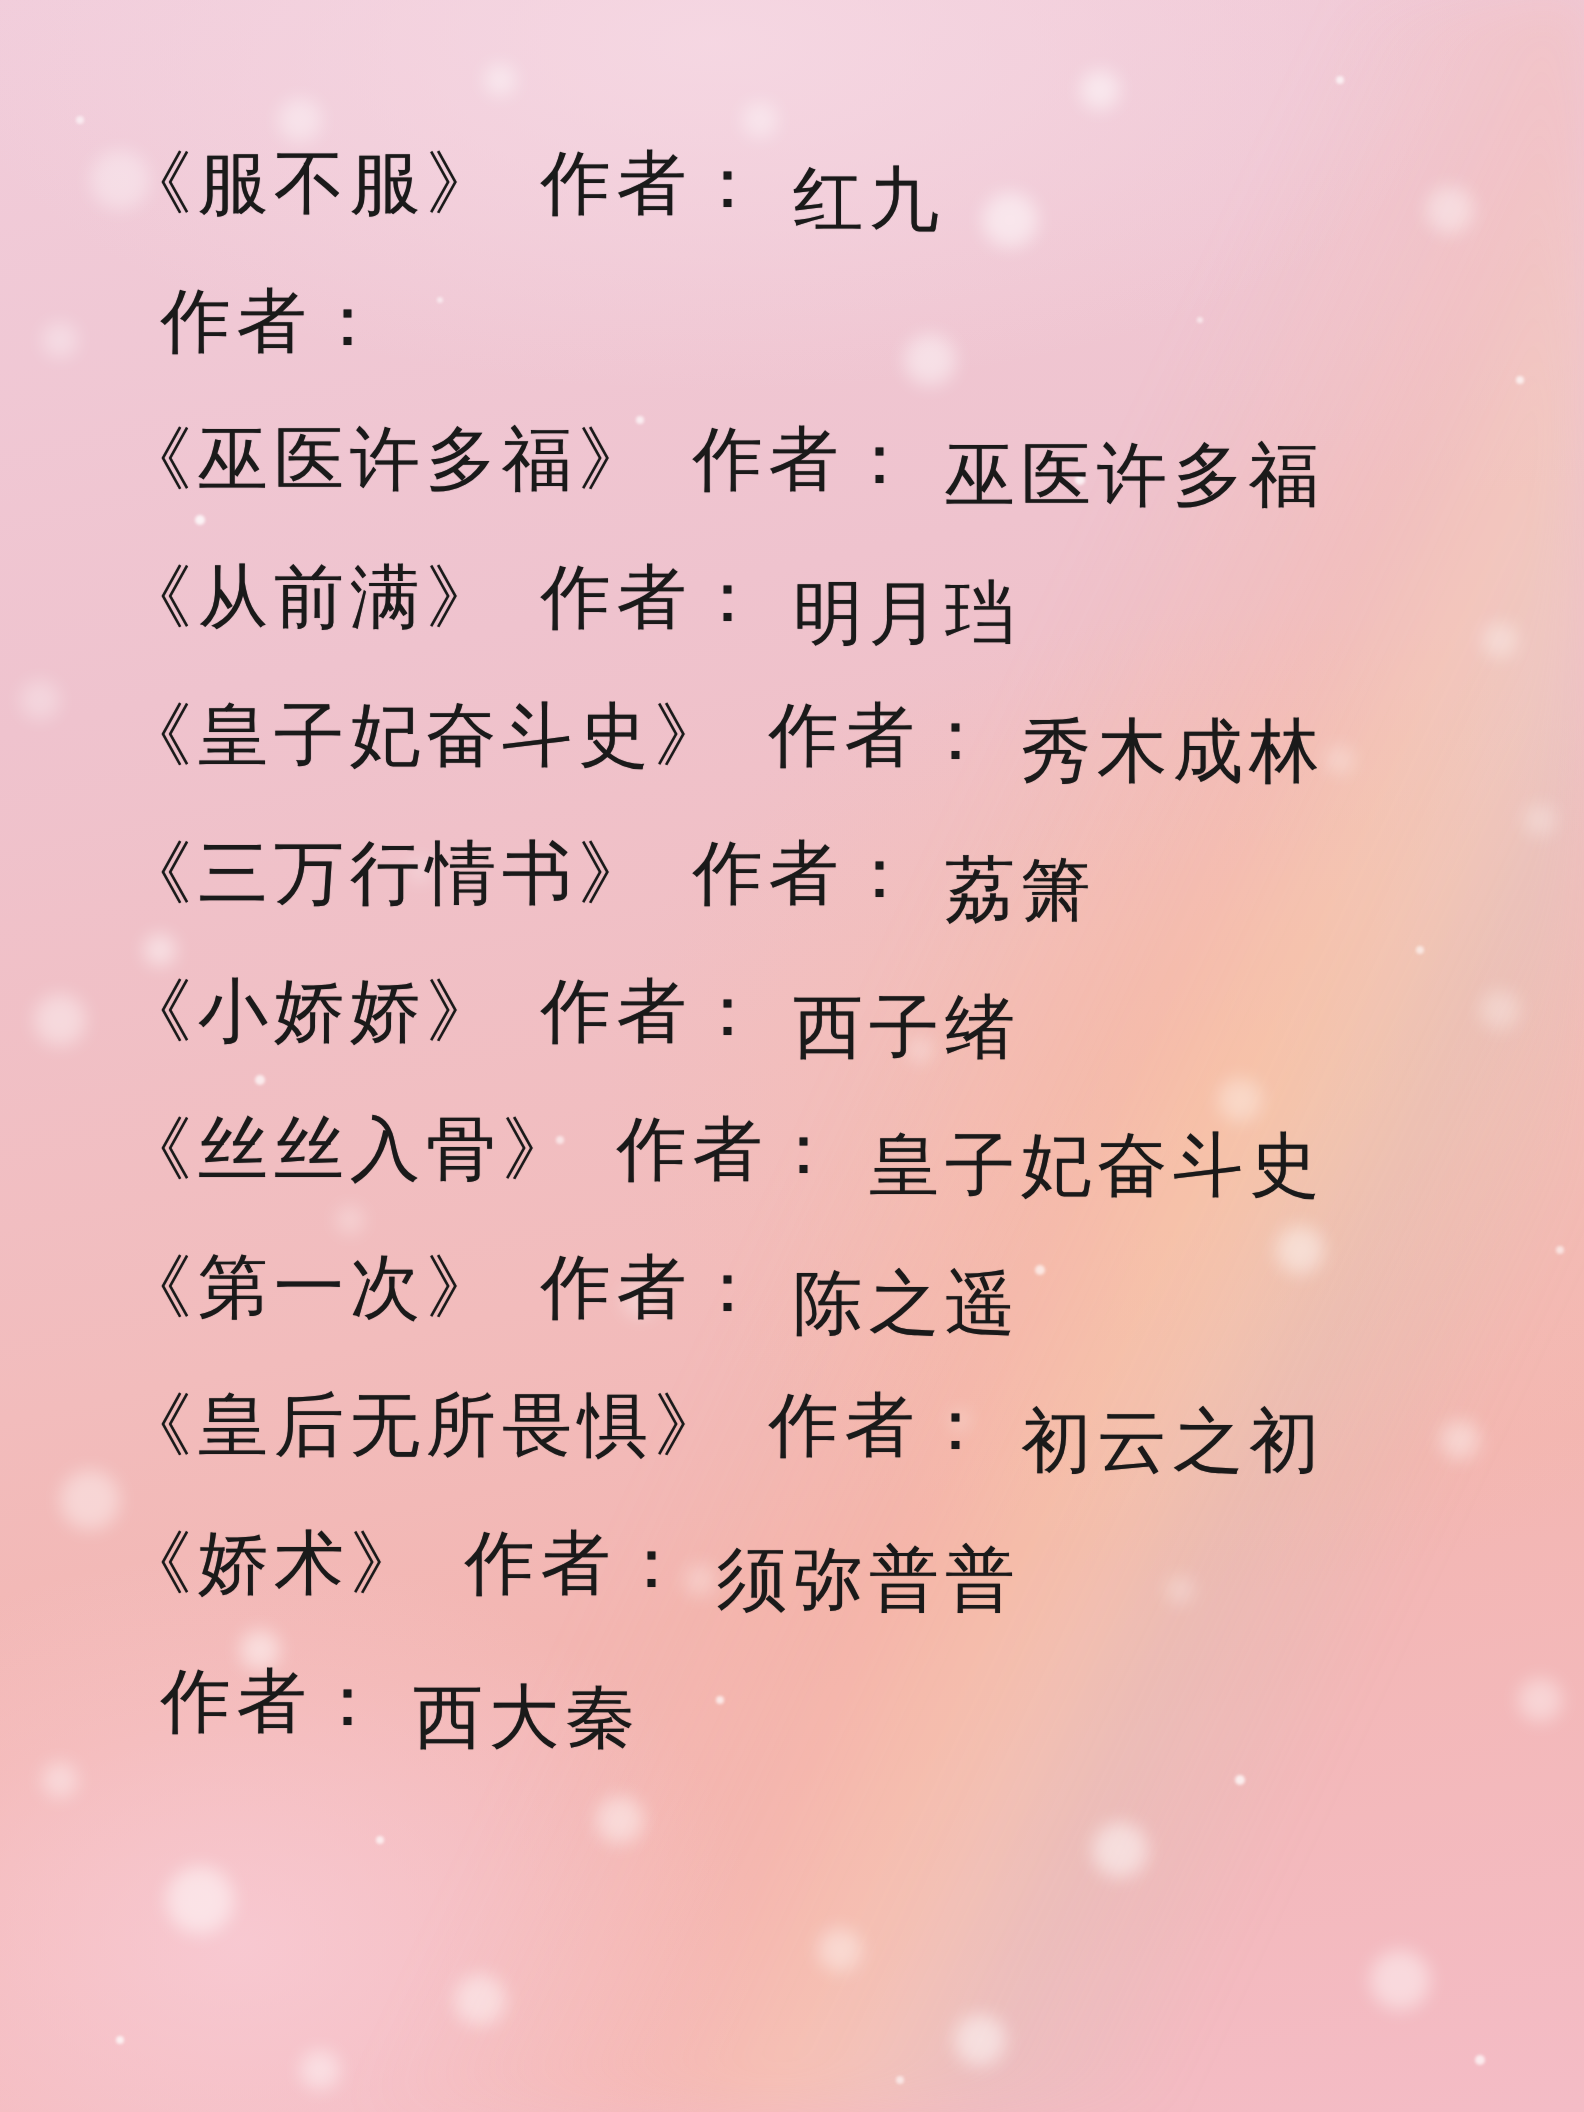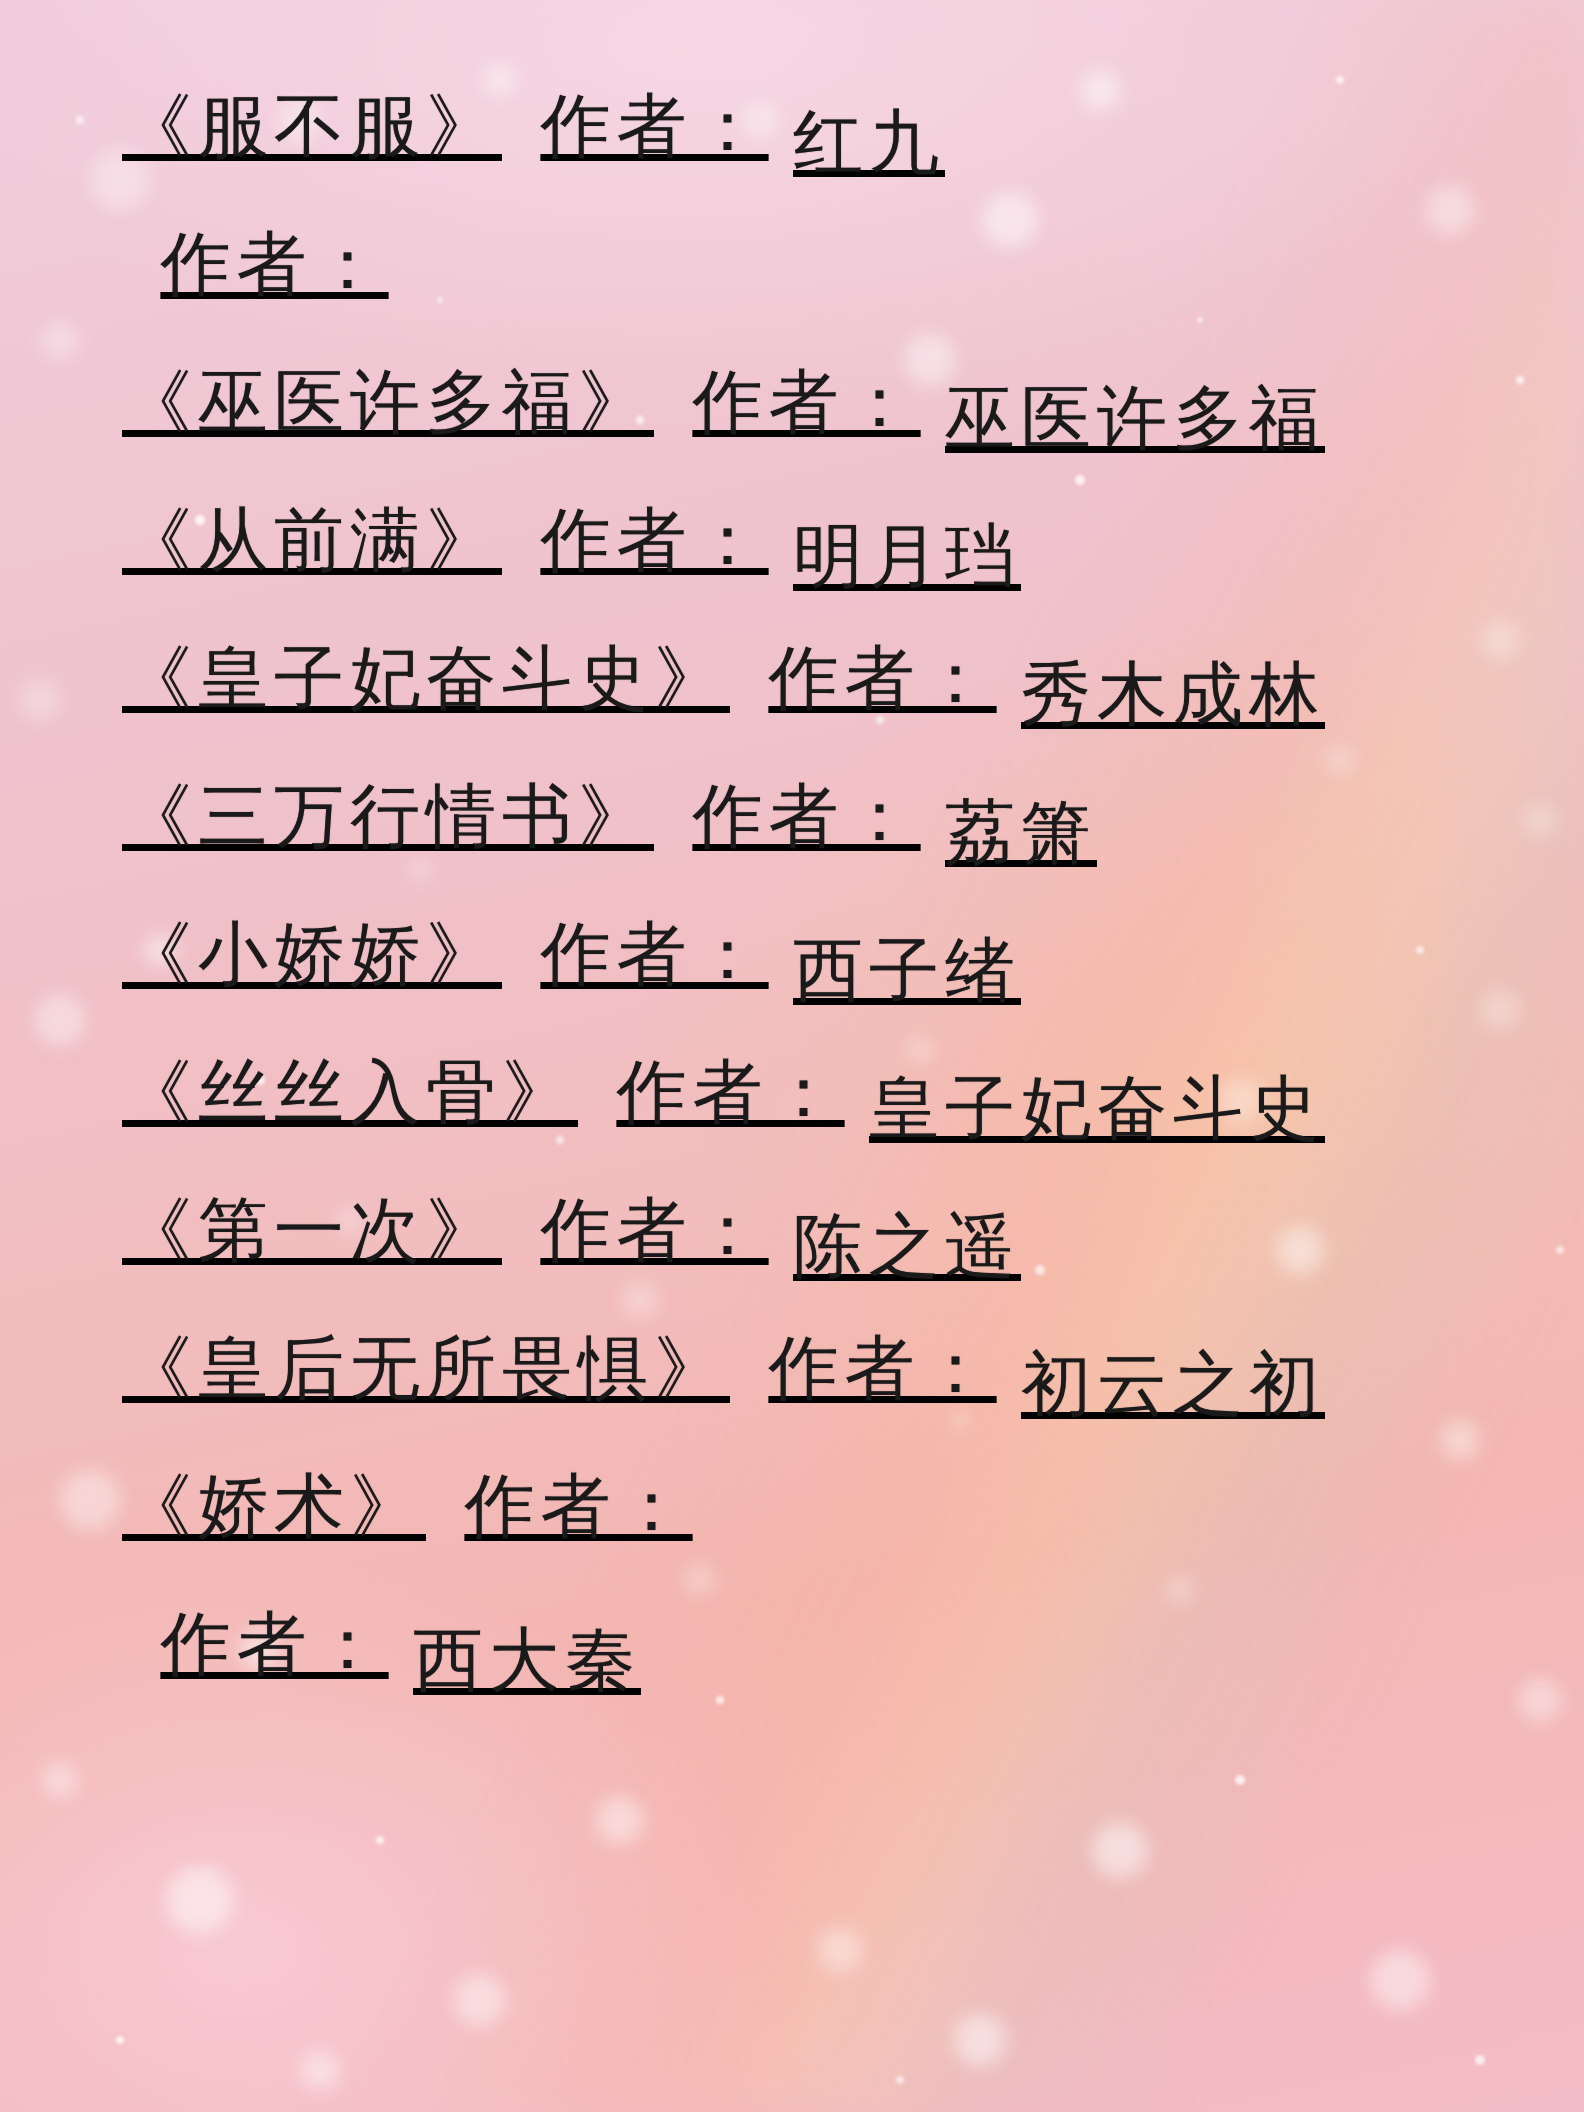--- a/index.html
+++ b/index.html
@@ -35,23 +35,22 @@
       rgba(255,255,255,0) 84%);
     filter: blur(24px);
   }
   .sparkles {
     position: absolute;
     inset: 0;
   }
   .content {
     position: absolute;
     inset: 0;
-    padding: 58px 60px 0 122px;
+    padding: 115px 60px 0 122px;
     box-sizing: border-box;
-    text-decoration: underline;
   }
   .line {
     height: 138px;
     display: flex;
     align-items: center;
     white-space: nowrap;
     font-size: 70px;
     letter-spacing: 6px;
     color: #1a1a1a;
     text-shadow: 0 0 1px rgba(26,26,26,0.6);
@@ -191,18 +190,19 @@
     <span class="author-name">陈之遥</span>
   </div>
   <div class="line">
     <span class="title">《皇后无所畏惧》</span>
     <span class="author-label">作者：</span>
     <span class="author-name">初云之初</span>
   </div>
   <div class="line">
     <span class="title">《娇术》</span>
     <span class="author-label">作者：</span>
+    <span class="author-name">须弥普普</span>
   </div>
   <div class="line">
     <span class="author-label">作者：</span>
     <span class="author-name">西大秦</span>
   </div>
 </div>
 
 </body></html>

